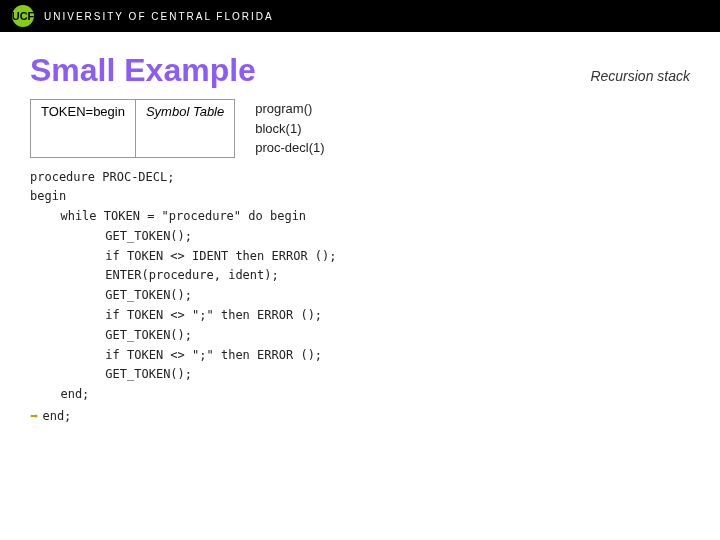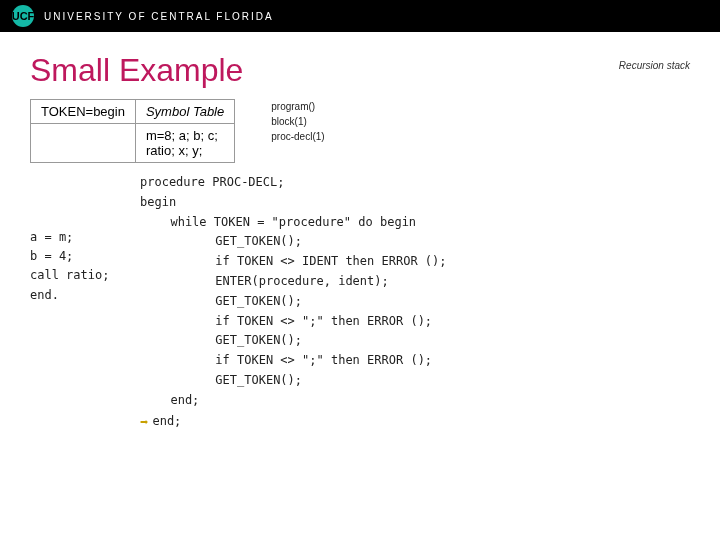--- a/index.html
+++ b/index.html
@@ -20,21 +20,21 @@
       display: flex;
       align-items: center;
       padding: 0 12px;
       gap: 10px;
     }
 
     .ucf-logo-circle {
       width: 22px;
       height: 22px;
       border-radius: 50%;
-      background: #14b8a6;
+      background: #84cc16;
       display: flex;
       align-items: center;
       justify-content: center;
       font-size: 11px;
       font-weight: bold;
       color: #000;
       flex-shrink: 0;
     }
 
     .header-text {
@@ -54,35 +54,35 @@
     
     .title-row {
       display: flex;
       align-items: flex-start;
       justify-content: space-between;
       margin-bottom: 10px;
     }
 
     .page-title {
       font-size: 32px;
-      font-weight: normal;
-      color: #be185d;
+      font-weight: bold;
+      color: #8b5cf6;
     }
 
     .recursion-stack-label {
-      font-size: 10px;
+      font-size: 14px;
       font-style: italic;
       color: #333;
-      margin-top: 8px;
+      margin-top: 16px;
     }
 
     
     .table-and-stack {
       display: flex;
-      gap: 16px;
+      gap: 0;
       margin-bottom: 0;
     }
 
     .token-table {
       border: 1px solid #999;
       border-collapse: collapse;
       font-size: 13px;
     }
 
     .token-table td, .token-table th {
@@ -90,21 +90,21 @@
       padding: 4px 10px;
       vertical-align: top;
     }
 
     .symbol-table-header {
       font-style: italic;
     }
 
     .stack-box {
       margin-left: 20px;
-      font-size: 10px;
+      font-size: 13px;
       color: #222;
       line-height: 1.5;
     }
 
     
     .code-area {
       display: flex;
       align-items: flex-start;
       margin-top: 10px;
       position: relative;
@@ -178,44 +178,33 @@
     <table class="token-table">
       <tbody>
         <tr>
           <td>
             <span>TOKEN=</span><span>begin</span>
           </td>
           <td>
             <span class="symbol-table-header">Symbol Table</span>
           </td>
         </tr>
-        <tr>
-          <td></td>
-          <td style="white-space: pre;">m=8; a; b; c;
-ratio; x; y;</td>
-        </tr>
       </tbody>
     </table>
 
     <div class="stack-box">
       <div>program()</div>
       <div>block(1)</div>
       <div>proc-decl(1)</div>
     </div>
 
   </div>
 
   <div class="code-area">
 
-    <div class="left-vars">
-      <div>a = m;</div>
-      <div>b = 4;</div>
-      <div>call ratio;</div>
-      <div>end.</div>
-    </div>
 
     <div class="code-block">
       <div class="indent-1">procedure PROC-DECL;</div>
       <div class="indent-1">begin</div>
       <div class="indent-2">&nbsp;&nbsp;while TOKEN = "procedure" do begin</div>
       <div class="indent-3">&nbsp;&nbsp;&nbsp;&nbsp;&nbsp;&nbsp;GET_TOKEN();</div>
       <div class="indent-3">&nbsp;&nbsp;&nbsp;&nbsp;&nbsp;&nbsp;if TOKEN &lt;&gt; IDENT <span style="font-weight:normal;">then</span> ERROR ();</div>
       <div class="indent-3">&nbsp;&nbsp;&nbsp;&nbsp;&nbsp;&nbsp;ENTER(<span class="keyword-italic">procedure, ident</span>);</div>
       <div class="indent-3">&nbsp;&nbsp;&nbsp;&nbsp;&nbsp;&nbsp;GET_TOKEN();</div>
       <div class="indent-3">&nbsp;&nbsp;&nbsp;&nbsp;&nbsp;&nbsp;if TOKEN &lt;&gt; ";" then ERROR ();</div>

